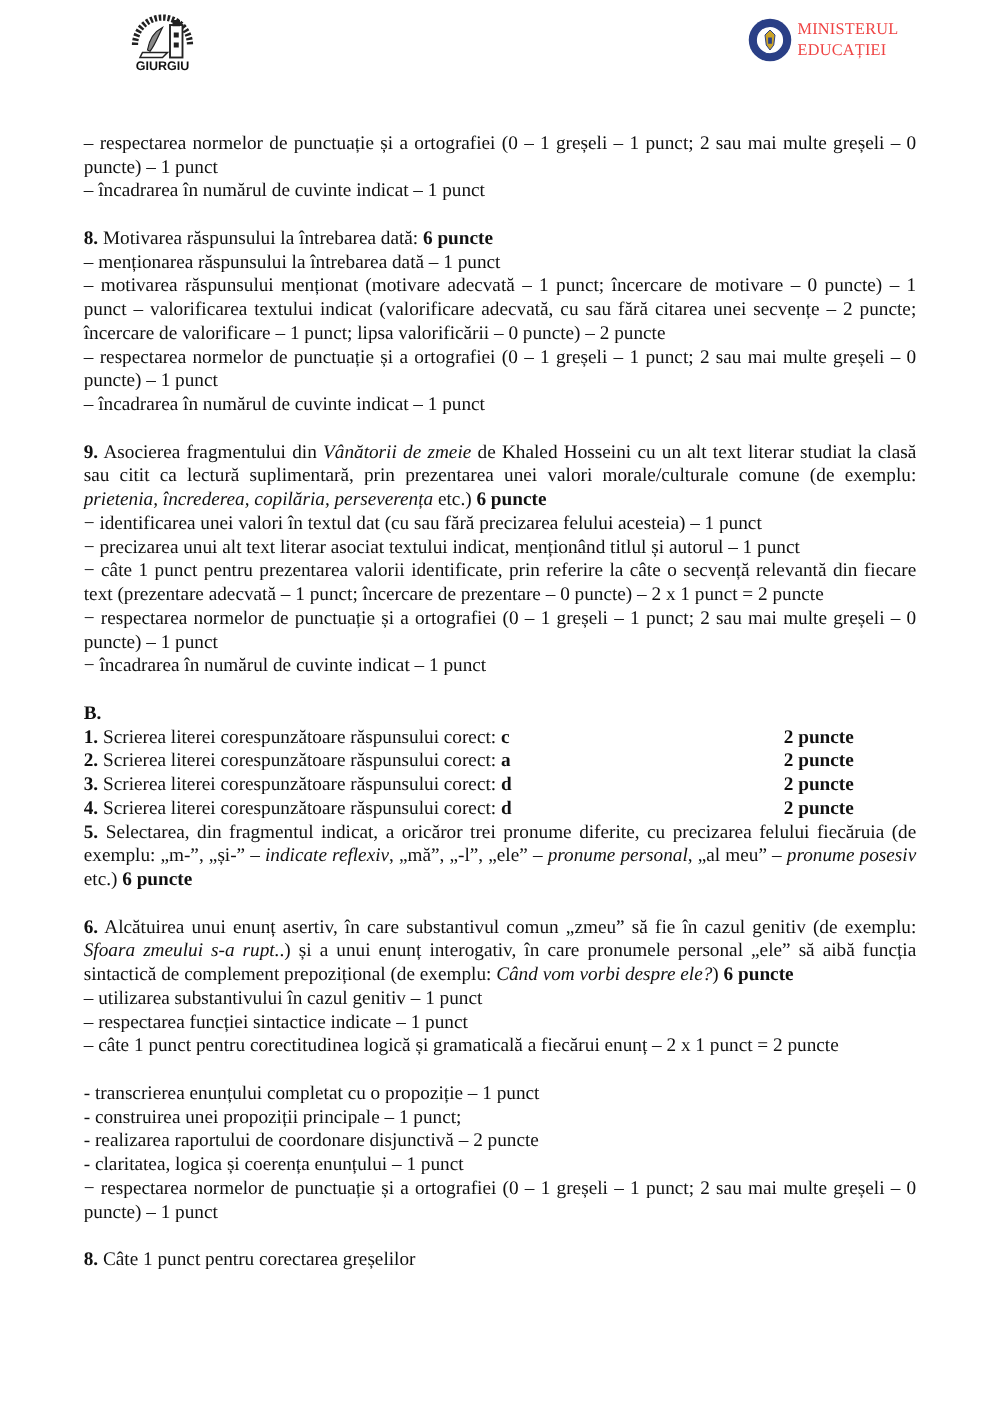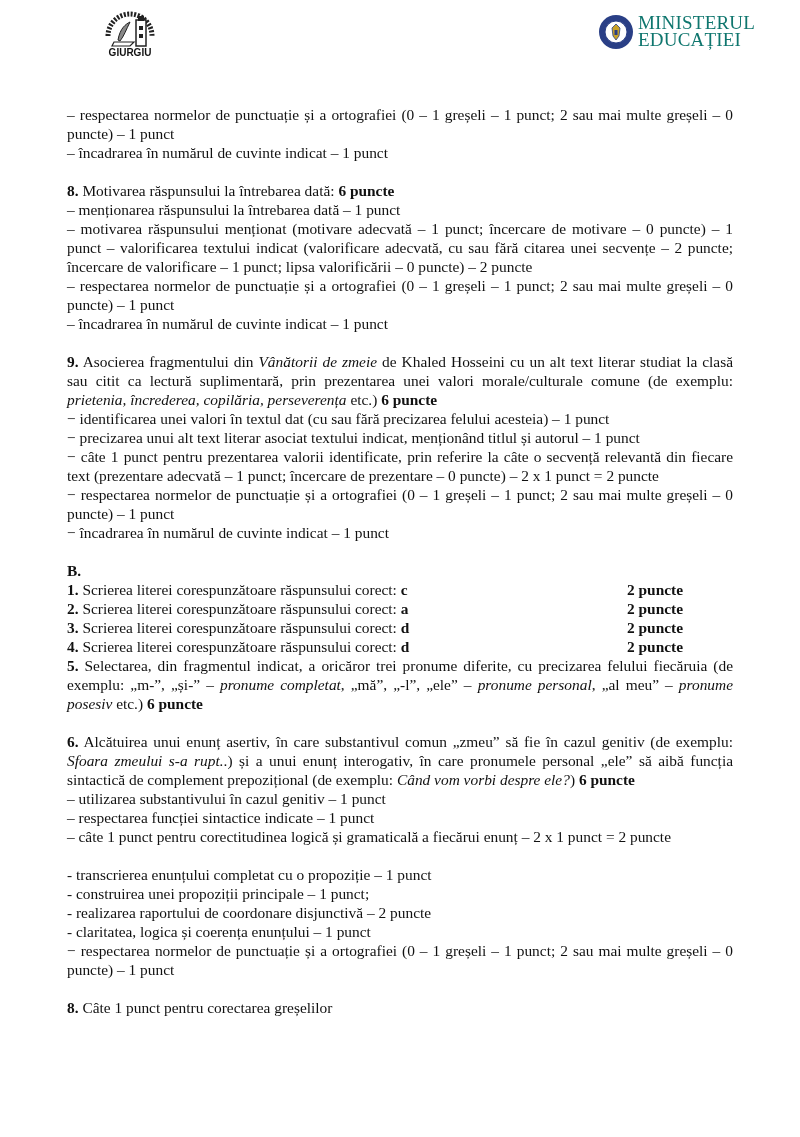--- a/index.html
+++ b/index.html
@@ -2,21 +2,21 @@
 <html><head>
 <meta charset="utf-8">
 <style>
   html, body { margin:0; padding:0; background:#fff; }
   body { width:800px; height:1137px; position:relative; overflow:hidden;
          font-family:"Liberation Serif", serif; color:#111; font-size:15.4px; }
   .header { position:absolute; left:0; top:0; width:800px; height:62px; }
   .logo-left { position:absolute; left:100px; top:6px; width:60px; height:52px; }
   .logo-right { position:absolute; left:598px; top:12px; width:140px; height:40px; }
   .ministry-text { position:absolute; left:40px; top:2px; font-family:"Liberation Serif", serif;
-                   color:#0f766e; font-size:19px; line-height:17px; letter-spacing:0.2px; }
+                   color:#ef4444; font-size:13px; line-height:17px; letter-spacing:0.2px; }
   .content { position:absolute; left:67px; top:59px; width:666px; line-height:19px;margin-top:46px; }
   .p { margin:0; text-align:justify; }
   .gap { height:19px; }
   b { font-weight:bold; }
   i { font-style:italic; }
   .brow { display:flex; }
   .brow .l { width:560px; }
   .brow .r { font-weight:bold; }
 </style>
 </head>
@@ -85,21 +85,21 @@
     </div>
     <div class="brow">
       <div class="l"><b>3.</b><span> Scrierea literei corespunzătoare răspunsului corect: </span><b>d</b></div>
       <div class="r">2 puncte</div>
     </div>
     <div class="brow">
       <div class="l"><b>4.</b><span> Scrierea literei corespunzătoare răspunsului corect: </span><b>d</b></div>
       <div class="r">2 puncte</div>
     </div>
 
-    <p class="p"><b>5.</b><span> Selectarea, din fragmentul indicat, a oricăror trei pronume diferite, cu precizarea felului fiecăruia (de exemplu: „m-”, „și-” – </span><i>pronume completat</i><span>, „mă”, „-l”, „ele” – </span><i>pronume personal</i><span>, „al meu” – </span><i>pronume posesiv</i><span> etc.) </span><b>6 puncte</b></p>
+    <p class="p"><b>5.</b><span> Selectarea, din fragmentul indicat, a oricăror trei pronume diferite, cu precizarea felului fiecăruia (de exemplu: „m-”, „și-” – </span><i>indicate reflexiv</i><span>, „mă”, „-l”, „ele” – </span><i>pronume personal</i><span>, „al meu” – </span><i>pronume posesiv</i><span> etc.) </span><b>6 puncte</b></p>
     <div class="gap"></div>
 
     <p class="p"><b>6.</b><span> Alcătuirea unui enunț asertiv, în care substantivul comun „zmeu” să fie în cazul genitiv (de exemplu:  </span><i>Sfoara zmeului s-a rupt.</i><span>.) și a unui enunț interogativ, în care pronumele personal „ele” să aibă funcția  sintactică de complement prepozițional (de exemplu: </span><i>Când vom vorbi despre ele?</i><span>) </span><b>6 puncte</b></p>
     <p class="p">– utilizarea substantivului în cazul genitiv – 1 punct</p>
     <p class="p">– respectarea funcției sintactice indicate – 1 punct</p>
     <p class="p">– câte 1 punct pentru corectitudinea logică și gramaticală a fiecărui enunț – 2 x 1 punct = 2 puncte</p>
     <div class="gap"></div>
 
     <p class="p">- transcrierea enunțului completat cu o propoziție – 1 punct</p>
     <p class="p">- construirea unei propoziții principale – 1 punct;</p>

